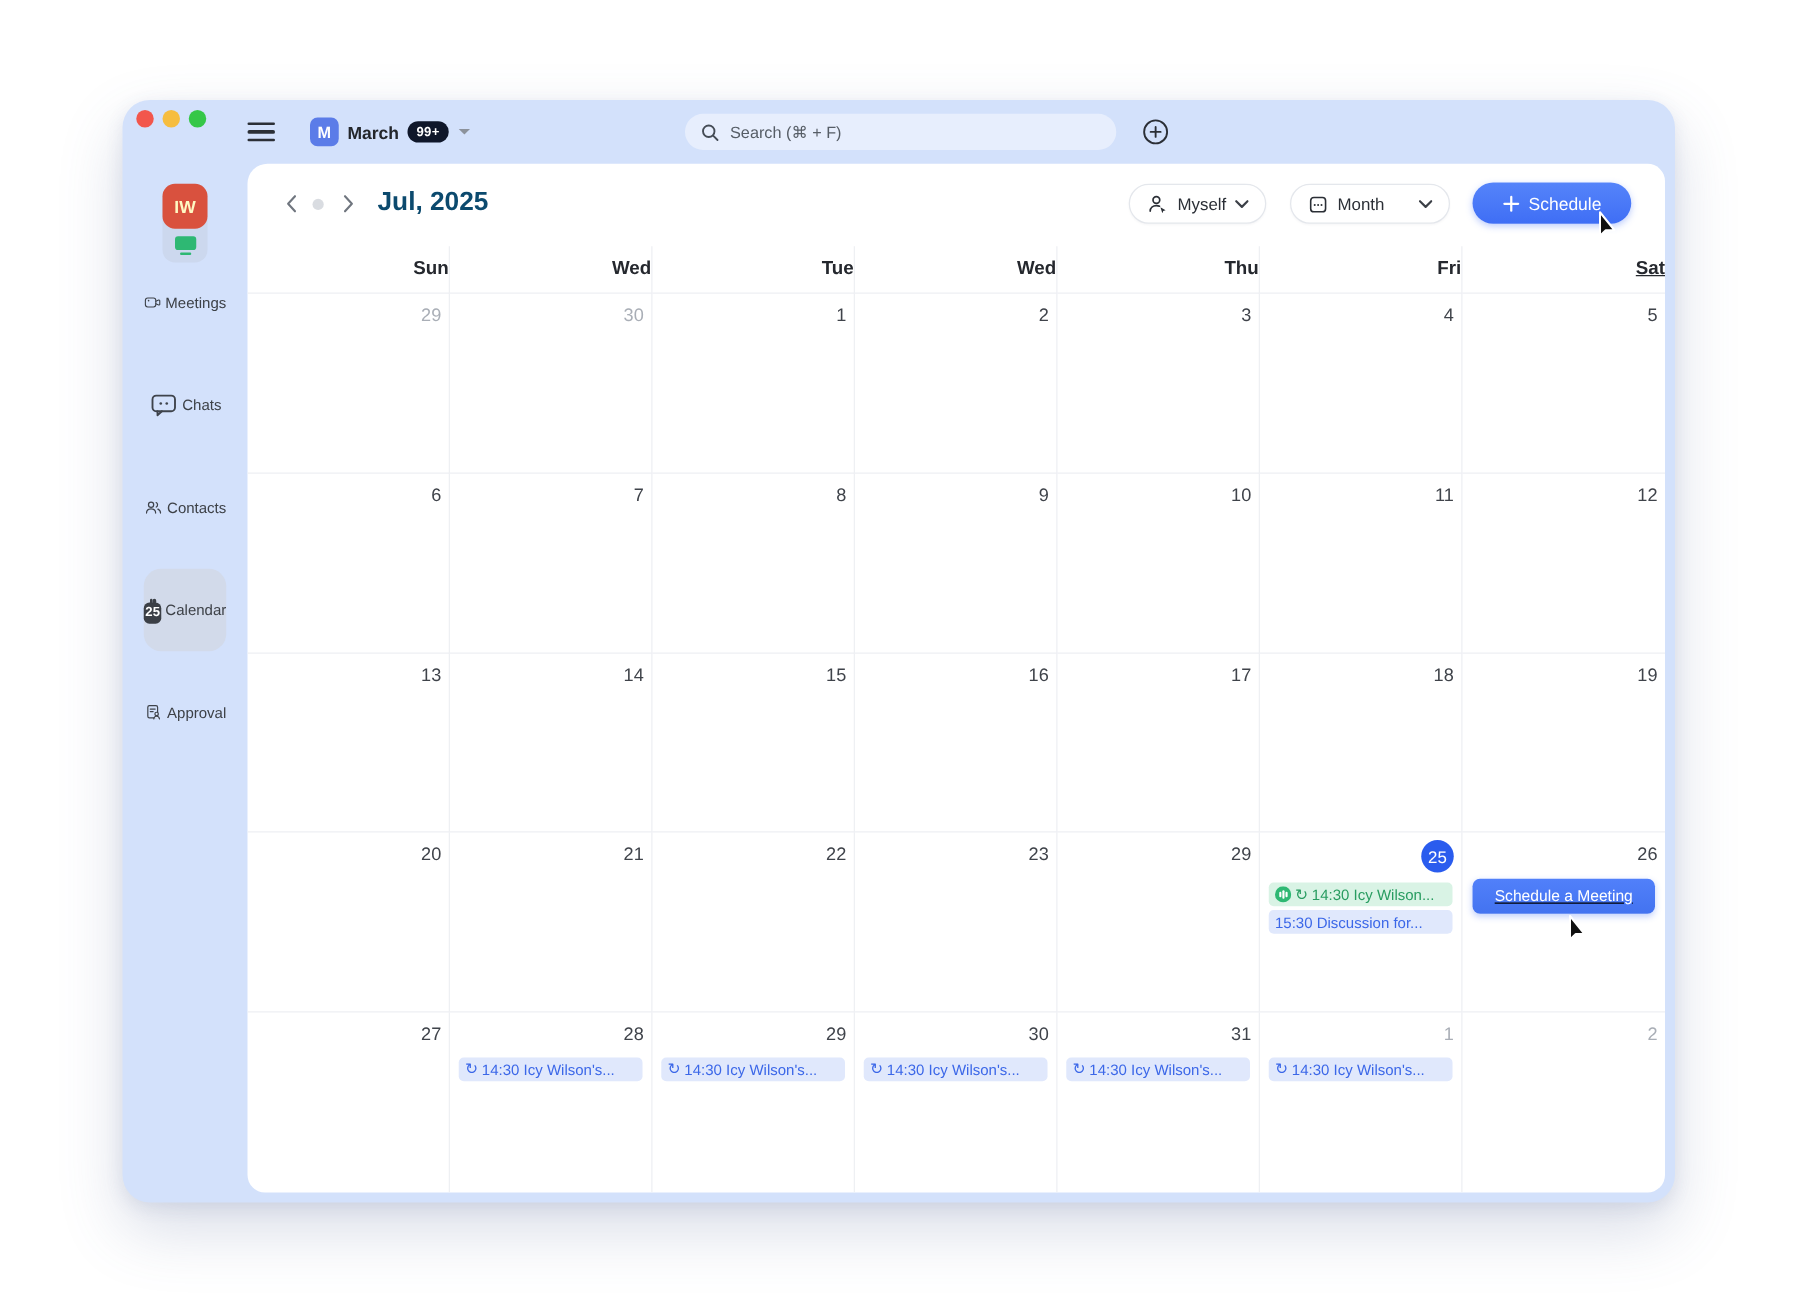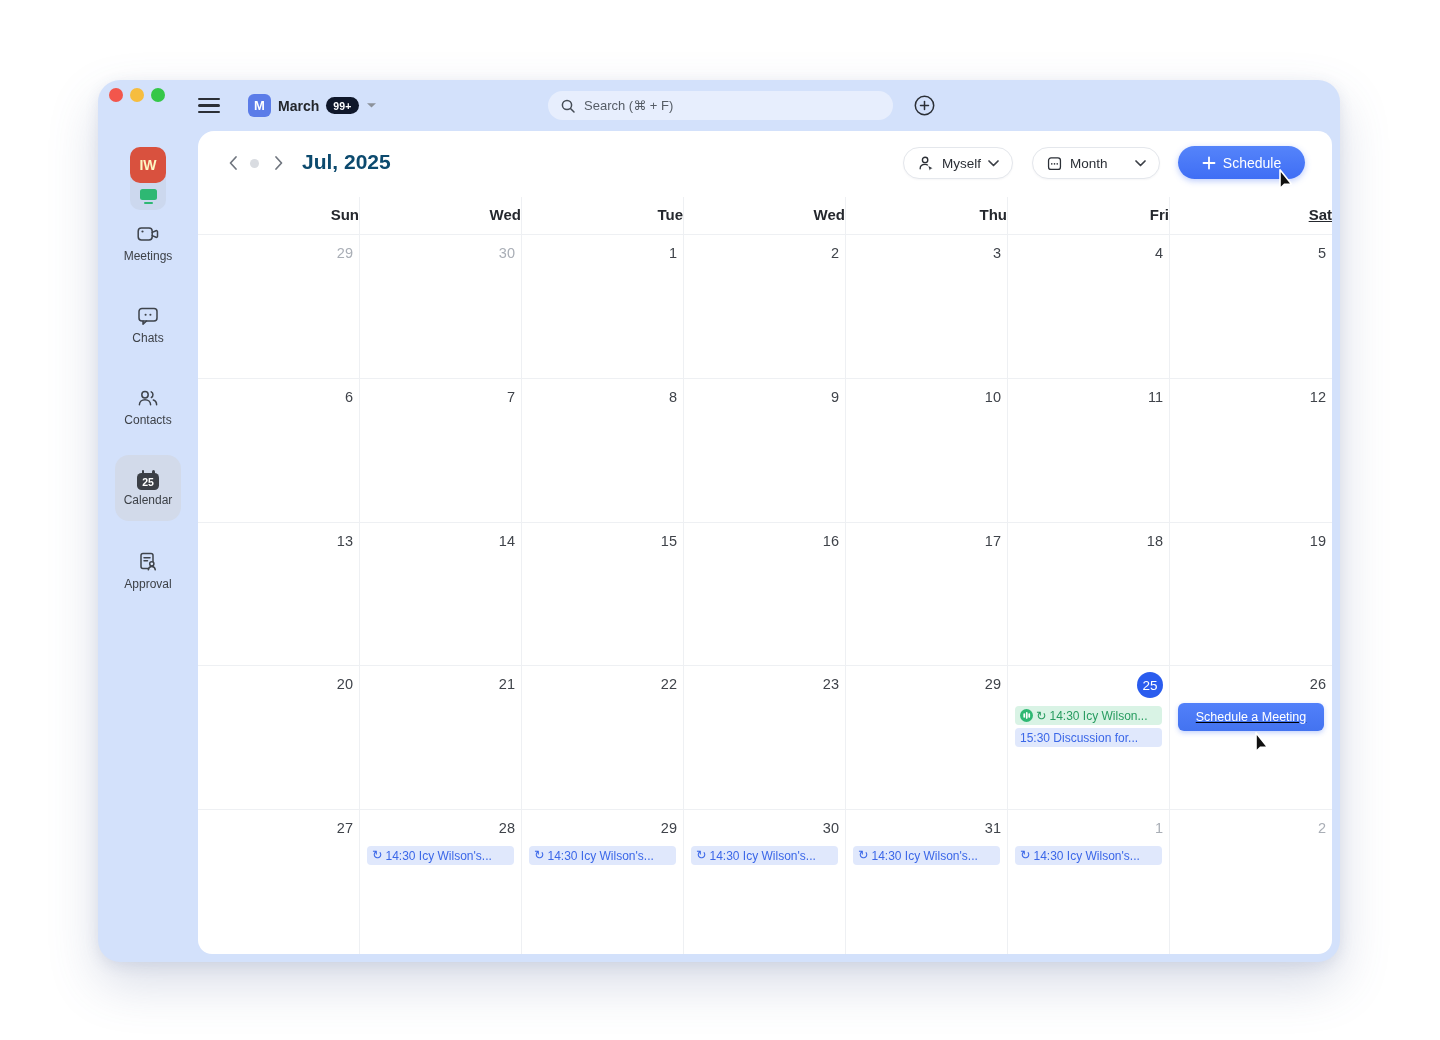--- a/index.html
+++ b/index.html
@@ -37,21 +37,21 @@
   
   .sidebar { position:absolute; left:0; top:51px; width:100px; bottom:0; }
   .avatar-wrap { position:absolute; left:32px; top:16px; width:36px; background:#ccd8ee; border-radius:10px; }
   .avatar { width:36px; height:36px; border-radius:10px; background:#d9513e; color:#fef9c3;
     font-size:14px; font-weight:700; display:flex; align-items:center; justify-content:center; }
   .presence { height:27px; display:flex; flex-direction:column; align-items:center; justify-content:center; }
   .monitor { width:17px; height:11px; background:#2eb873; border-radius:2.5px; }
   .monitor-base { width:9px; height:2.4px; background:#2eb873; border-radius:1.5px; margin-top:2px; }
 
   .side-item { position:absolute; left:17px; width:66px; height:66px; border-radius:14px;
-    display:flex; flex-direction:column; align-items:center; justify-content:center; gap:3px; cursor:pointer; }
+    display:flex; flex-direction:row; align-items:center; justify-content:center; gap:3px; cursor:pointer; }
   .side-item.active { background:#d2daea; }
   .side-item svg { width:24px; height:24px; stroke:#3e434b; fill:none; stroke-width:1.5; stroke-linecap:round; stroke-linejoin:round; }
   .side-label { font-size:12px; color:#3d4147; }
   .cal-icon { width:22px; height:17px; background:#3b3f46; border-radius:4.5px; color:#fff;
     font-size:10.5px; font-weight:700; display:flex; align-items:center; justify-content:center;
     position:relative; margin-top:4px; }
   .cal-icon::before, .cal-icon::after { content:""; position:absolute; top:-3px; width:2.6px; height:4.5px;
     background:#3b3f46; border-radius:1.5px; left:4.5px; }
   .cal-icon::after { left:auto; right:4.5px; }
 

